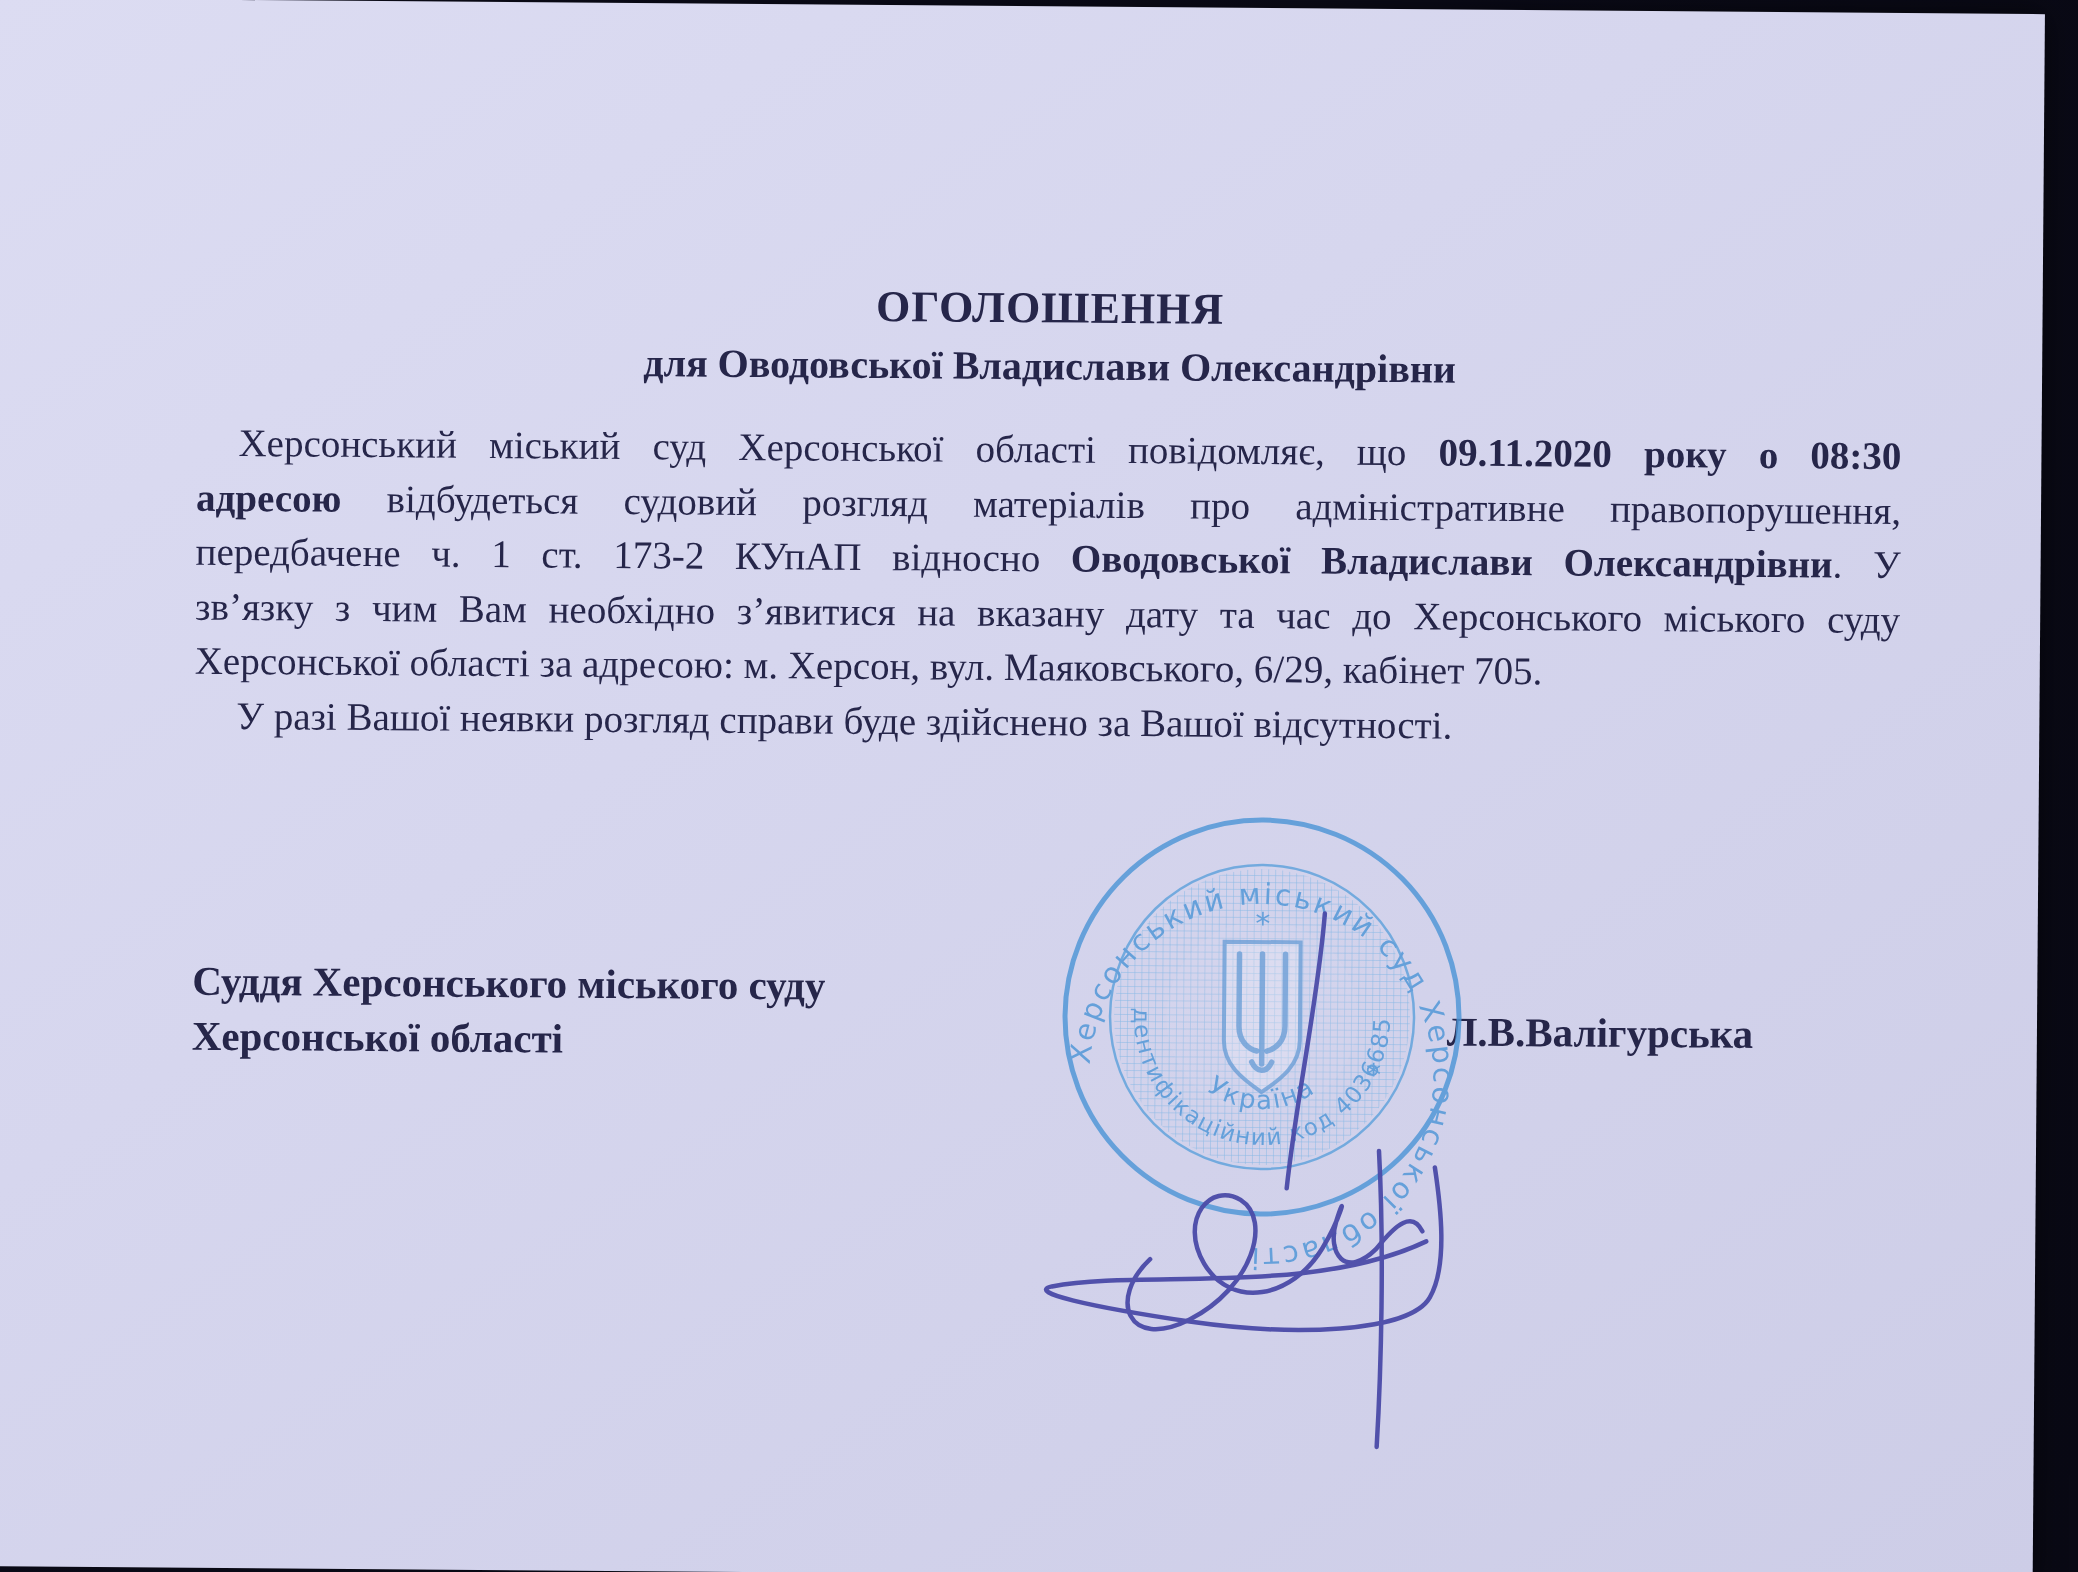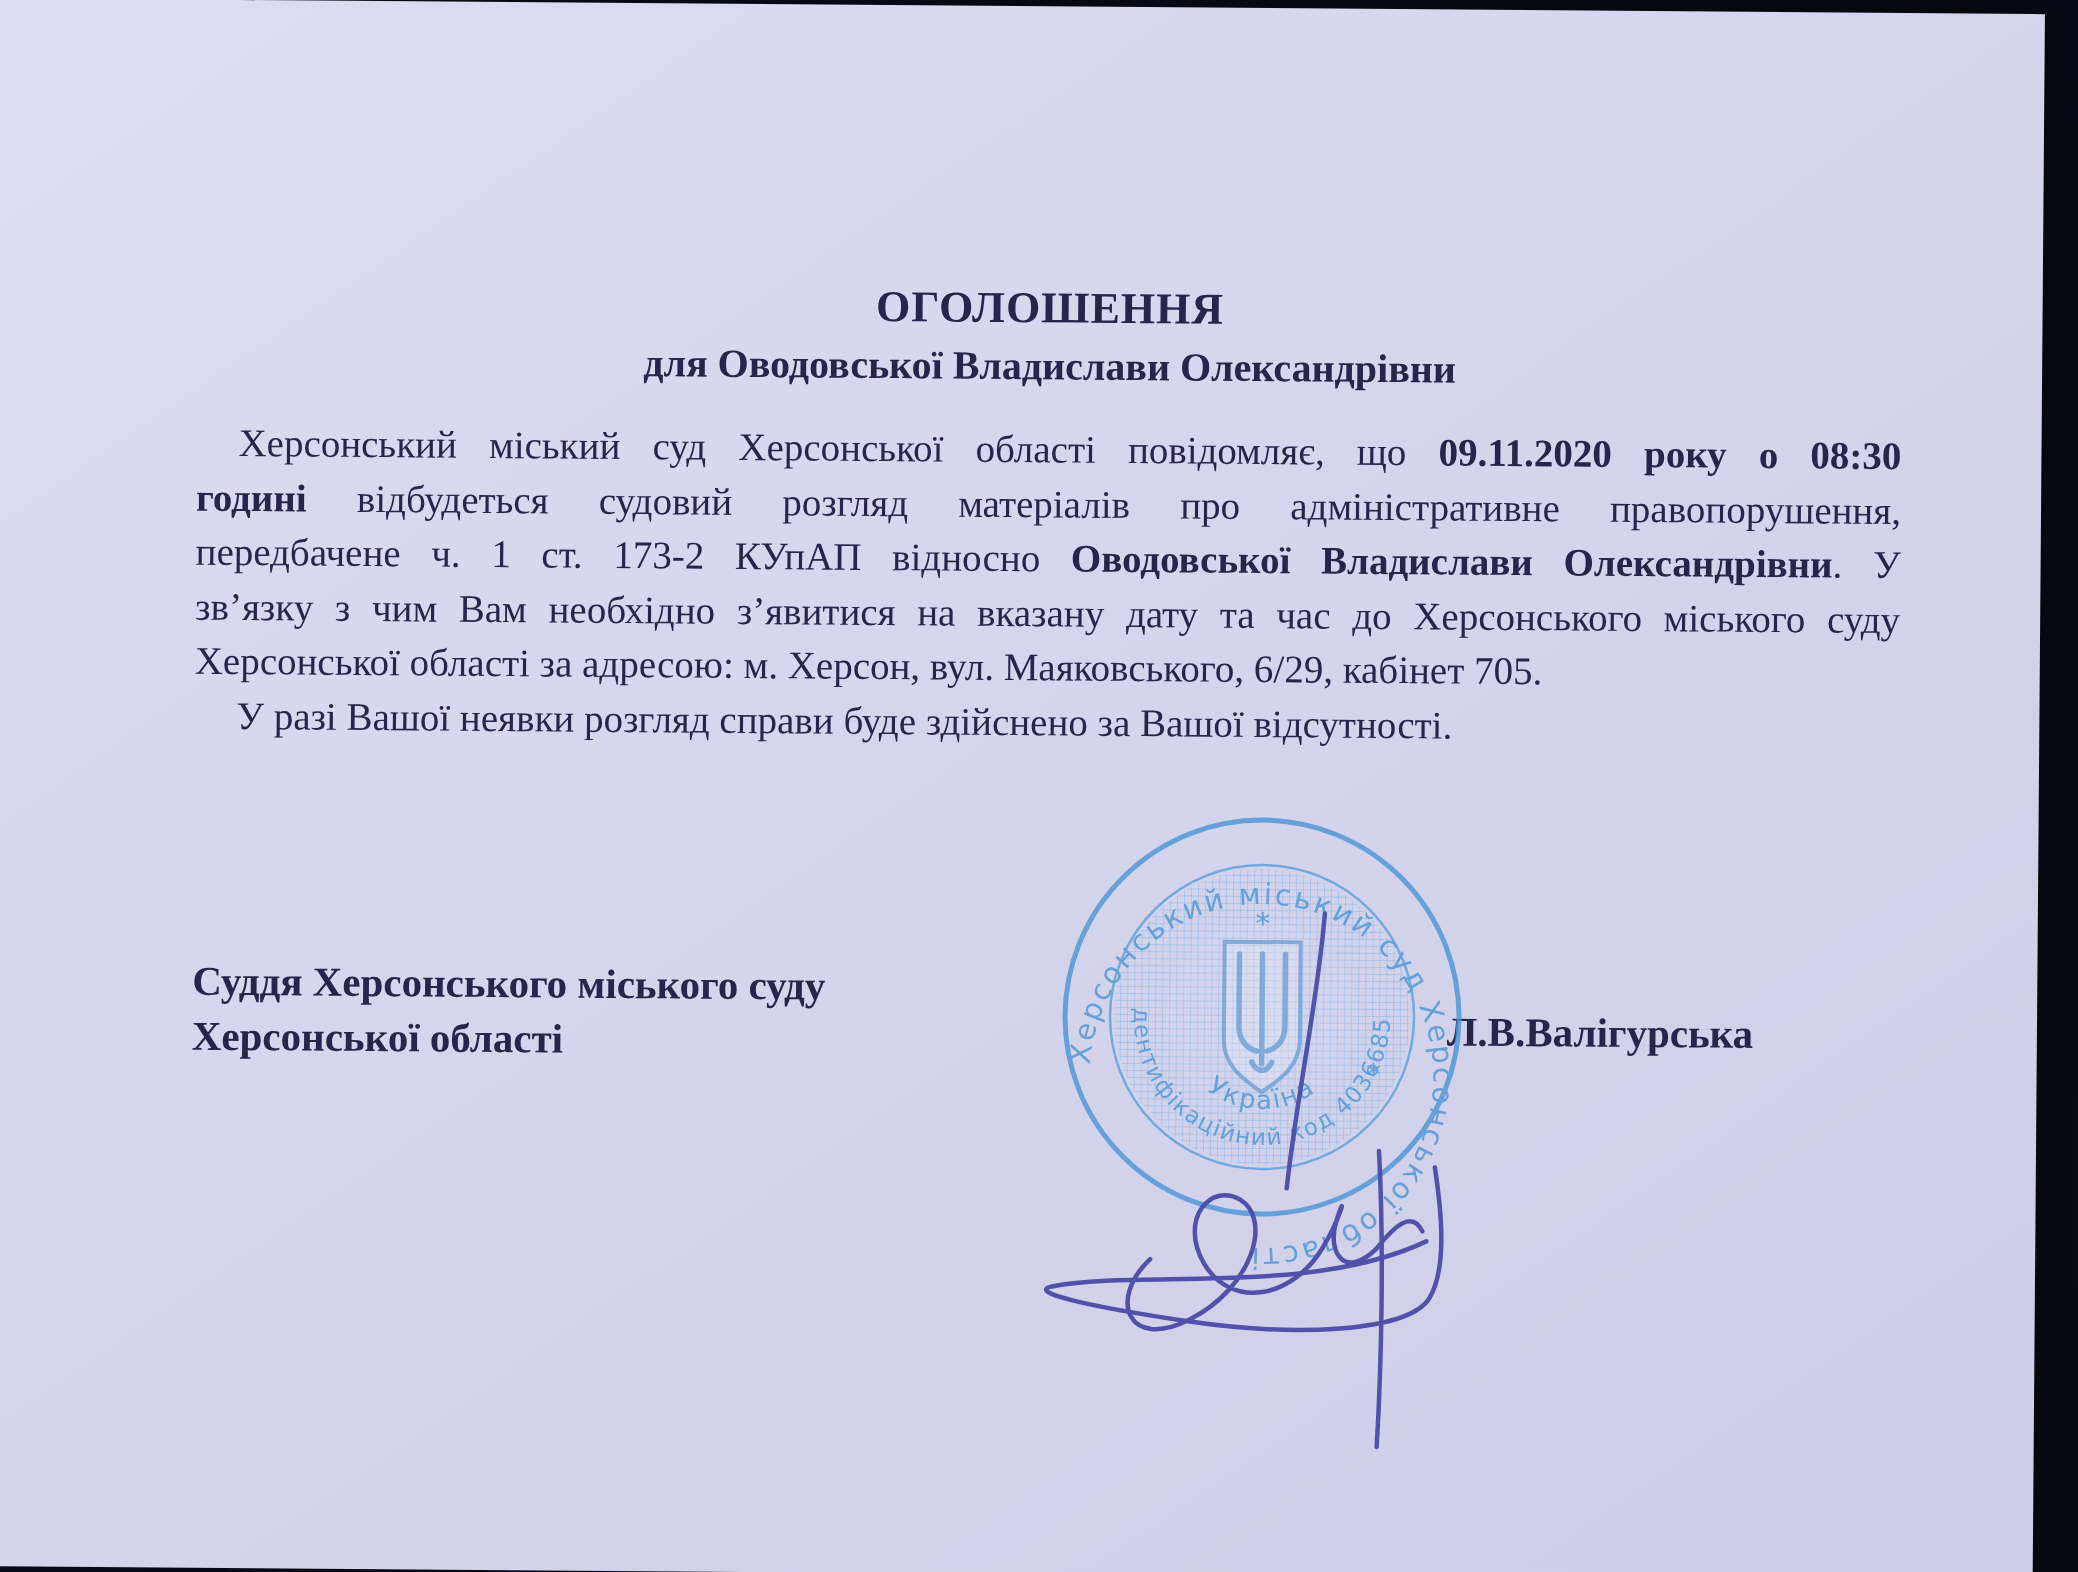--- a/index.html
+++ b/index.html
@@ -26,21 +26,21 @@
 <body>
 
 <div id="stage">
   <div id="paper">
 
     <div class="abs ink" id="doc-title">ОГОЛОШЕННЯ</div>
     <div class="abs ink" id="doc-subtitle">для  Оводовської Владислави Олександрівни</div>
 
     <div class="abs ink" id="body-text">
       <div class="bline jline indent"><span>Херсонський міський суд Херсонської області  повідомляє, що </span><span class="bold">09.11.2020 року о 08:30</span></div>
-      <div class="bline jline"><span class="bold">годині</span><span> відбудеться судовий розгляд матеріалів про адміністративне правопорушення,</span></div>
+      <div class="bline jline"><span class="bold">адресою</span><span> відбудеться судовий розгляд матеріалів про адміністративне правопорушення,</span></div>
       <div class="bline jline"><span>передбачене ч. 1 ст. 173-2 КУпАП відносно </span><span class="bold">Оводовської Владислави Олександрівни</span><span>. У</span></div>
       <div class="bline jline">зв’язку з чим Вам необхідно з’явитися на вказану дату та час до Херсонського міського суду</div>
       <div class="bline">Херсонської області за адресою: м. Херсон, вул. Маяковського, 6/29, кабінет 705.</div>
       <div class="bline indent">У разі Вашої неявки розгляд справи буде здійснено за Вашої відсутності.</div>
     </div>
 
     <div class="abs ink" id="sig-left">
       <div>Суддя Херсонського міського суду</div>
       <div>Херсонської області</div>
     </div>

